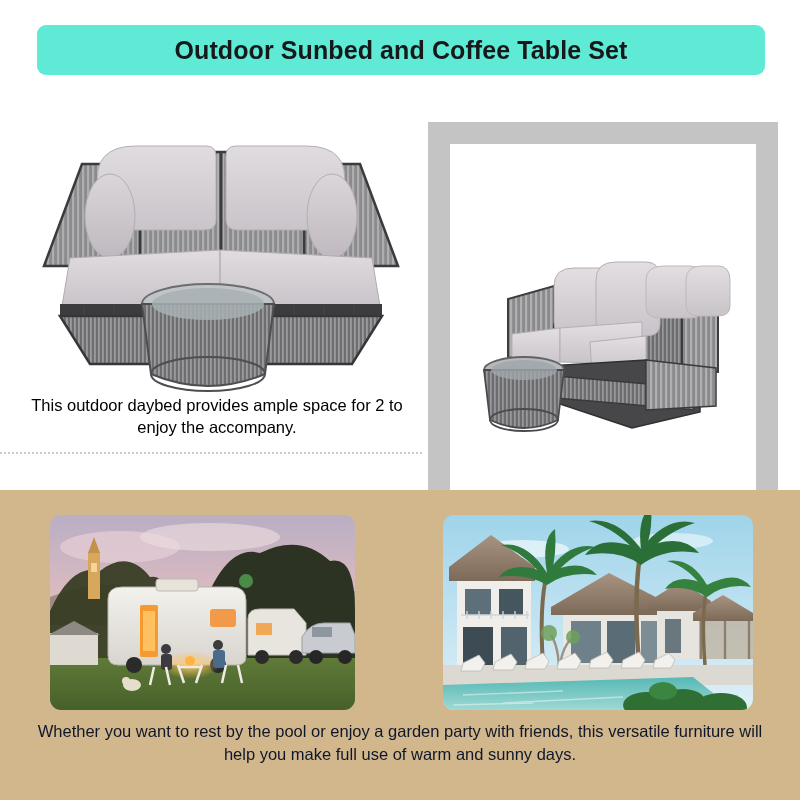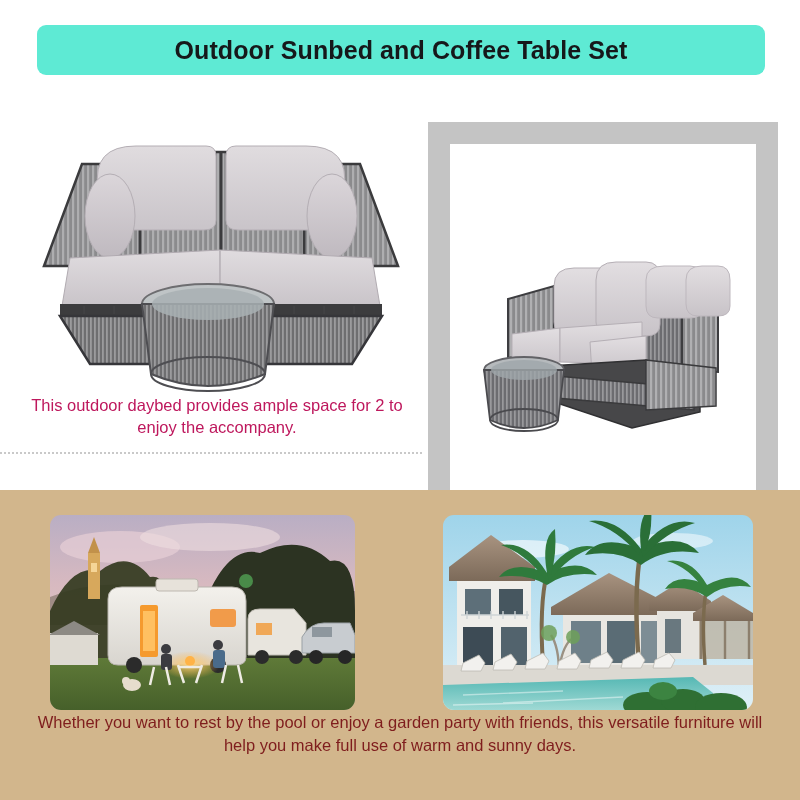--- a/index.html
+++ b/index.html
@@ -63,21 +63,21 @@
   }
 
   .caption-left {
     position: absolute;
     left: 12px;
     top: 306px;
     width: 410px;
     text-align: center;
     font-size: 16.5px;
     line-height: 1.35;
-    color: #be185d;
+    color: #000000;
   }
 
   .divider-dotted {
     position: absolute;
     left: 0px;
     top: 364px;
     width: 422px;
     height: 0px;
     border-top: 2px dotted #c9c9c9;
   }
@@ -124,26 +124,26 @@
     overflow: hidden;
     top: 0;
     height: 195px;
   }
   .photo.left  { left: 50px;  width: 305px; }
   .photo.right { left: 443px; width: 310px; }
 
   .caption-bottom {
     position: absolute;
     left: 30px;
-    top: 221px;
+    top: 230px;
     width: 740px;
     text-align: center;
     font-size: 16.5px;
     line-height: 1.4;
-    color: #7f1d1d;
+    color: #0f172a;
   }
 
   
   svg.illus { display: block; width: 100%; height: 100%; }
 </style>
 </head>
 <body>
 
 <div id="page">
 

